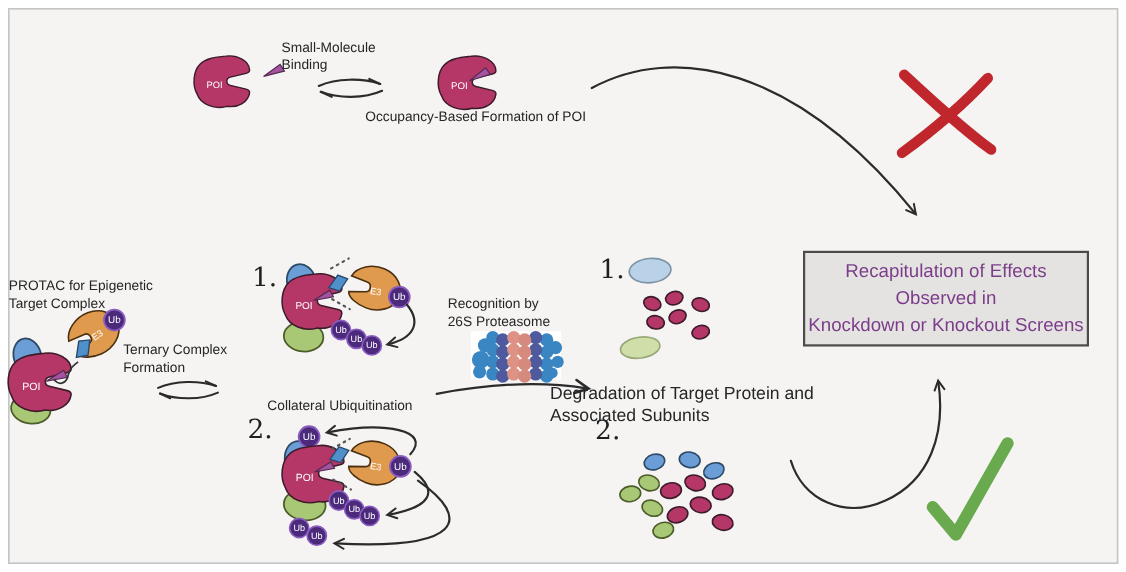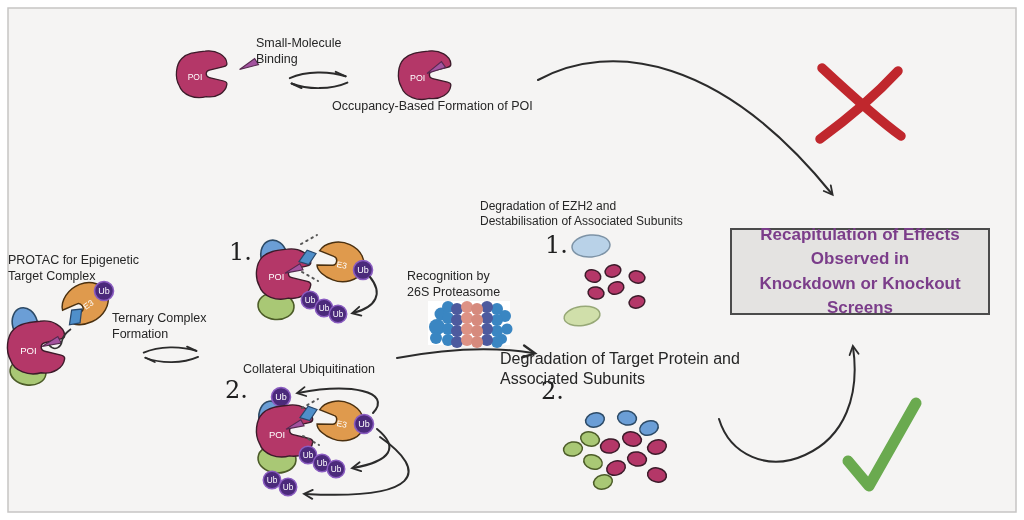--- a/index.html
+++ b/index.html
@@ -5,21 +5,21 @@
   html,body{margin:0;padding:0;background:#ffffff;}
   #stage{position:relative;width:1024px;height:520px;background:#ffffff;overflow:hidden;
          font-family:"Liberation Sans",sans-serif;}
   #diagram-svg{position:absolute;left:0;top:0;z-index:1;}
   .lbl{position:absolute;z-index:2;color:#262626;font-size:12.5px;line-height:1.28;
        text-align:left;white-space:pre-line;}
   .num{position:absolute;z-index:2;color:#1f1f1f;font-family:"DejaVu Serif",serif;
        font-size:24px;line-height:1;text-align:left;}
   .outcome-box{position:absolute;z-index:2;left:730px;top:228px;width:260px;height:87px;
        background:#e4e3e1;border:2.5px solid #4b4b4b;display:flex;align-items:center;
-       justify-content:center;text-align:center;color:#7b3d8a;font-size:17px;font-weight:700;
+       justify-content:center;text-align:center;color:#7b3d8a;font-size:17px;font-weight:400;
        line-height:1.42;white-space:pre-line;box-sizing:border-box;}
   .shape-label{fill:#ffffff;font-family:"Liberation Sans",sans-serif;}
   .ub circle{fill:#4b2a7b;stroke:#8a5cc0;stroke-width:1.6;}
   .ub text{fill:#ffffff;font-size:9px;text-anchor:middle;font-family:"Liberation Sans",sans-serif;}
   .arr{fill:none;stroke:#2b2b2b;stroke-width:2;stroke-linecap:round;}
   .dotted{fill:none;stroke:#555;stroke-width:2;stroke-linecap:round;stroke-dasharray:1.5 4.5;}
   .sub-blue{fill:#6b9ed6;stroke:#2c4a66;stroke-width:1.6;}
   .sub-green{fill:#a9c875;stroke:#4c5c28;stroke-width:1.6;}
   .frag-magenta{fill:#b43768;stroke:#3c1b2a;stroke-width:1.5;}
   .frag-blue{fill:#6b9ed6;stroke:#2c4a66;stroke-width:1.5;}
@@ -272,22 +272,20 @@
 <div class="lbl" style="left:112px;top:310px;width:112px;">Ternary Complex
 Formation</div>
 <div class="lbl" style="left:8px;top:252px;width:135px;">PROTAC for Epigenetic
 Target Complex</div>
 <div class="num" style="left:229px;top:240px;">1.</div>
 <div class="num" style="left:225px;top:378px;">2.</div>
 <div class="lbl" style="left:243px;top:361px;width:145px;">Collateral Ubiquitination</div>
 <div class="lbl" style="left:407px;top:268px;width:122px;">Recognition by
 26S Proteasome</div>
 <div class="num" style="left:545px;top:233px;">1.</div>
-<div class="lbl" style="left:480px;top:199px;width:242px;font-size:12px;">Degradation of EZH2 and
-Destabilisation of Associated Subunits</div>
 <div class="num" style="left:541px;top:379px;">2.</div>
 <div class="lbl" style="left:500px;top:349px;width:240px;font-size:16px;">Degradation of Target Protein and
 Associated Subunits</div>
 <div class="outcome-box">Recapitulation of Effects
 Observed in
 Knockdown or Knockout Screens</div>
 
 </div>
 
 </body></html>

